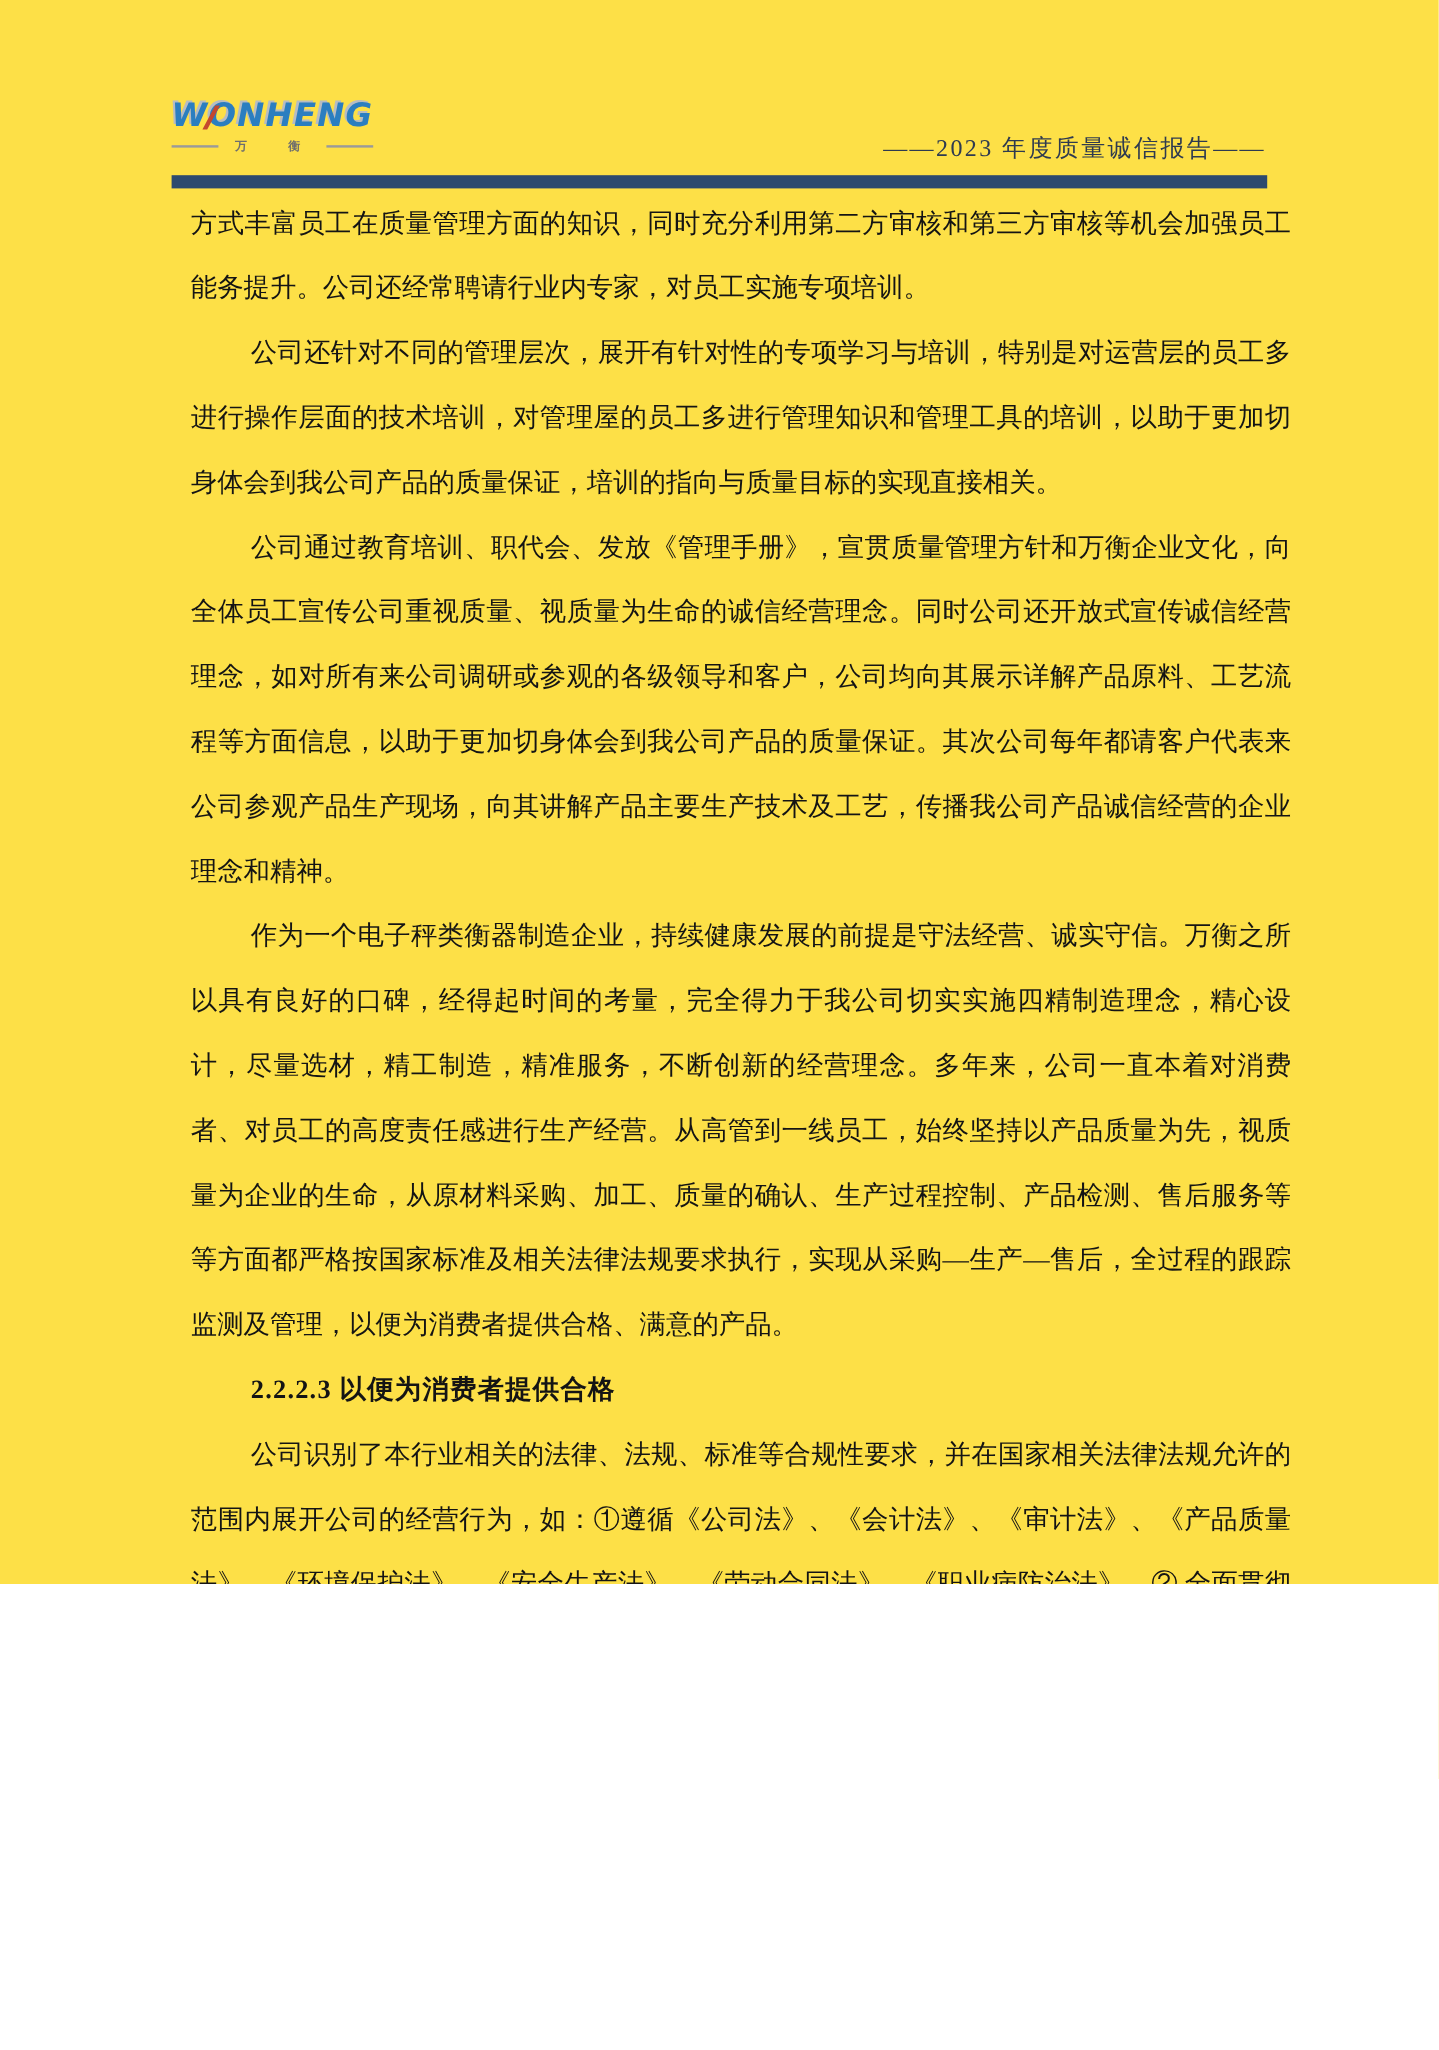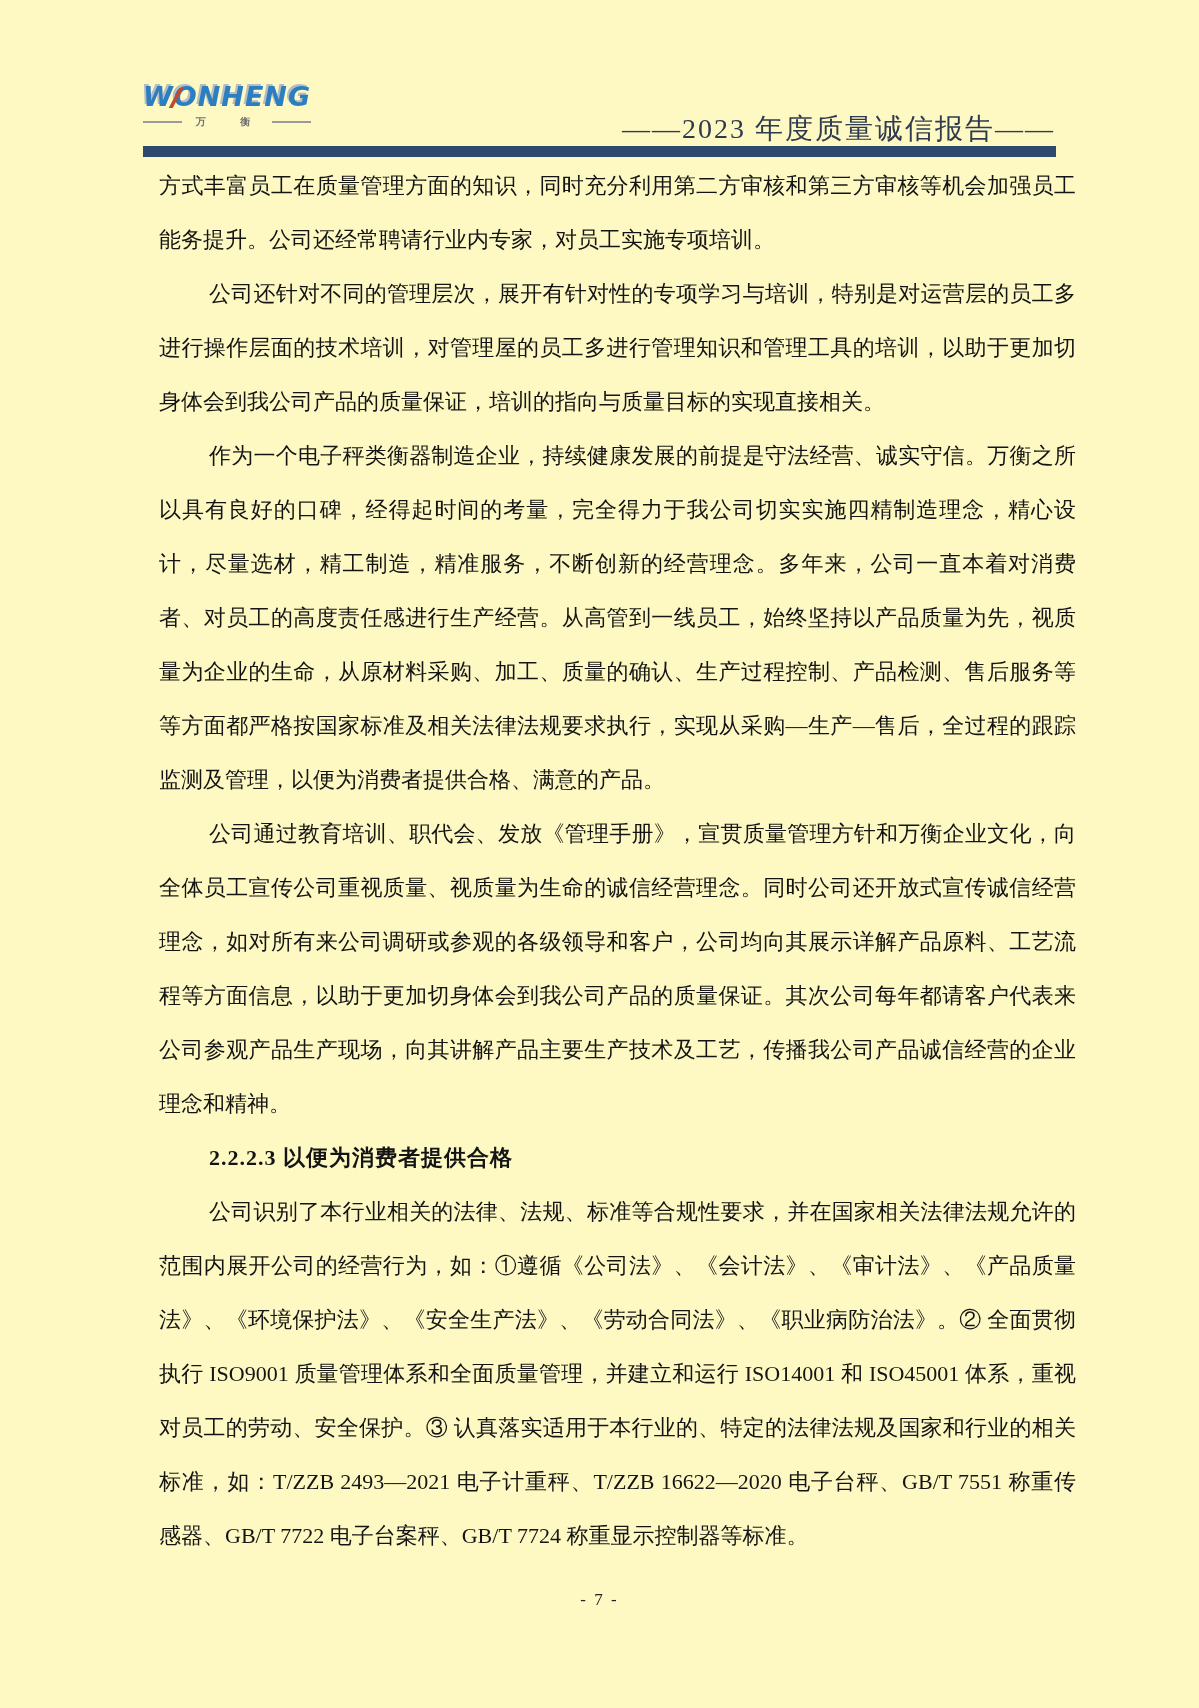--- a/index.html
+++ b/index.html
@@ -1,19 +1,19 @@
 <!DOCTYPE html>
 <html><head>
 <meta charset="utf-8">
 <style>
   html,body{margin:0;padding:0;background:#ffffff;}
   .page{
     position:relative;
-    width:1199px;height:1708px;
-    background:#fef9c3;
+    width:1199px;height:1320px;
+    background:#fde047;
     font-family:"Liberation Serif","DejaVu Serif",serif;
     color:#141414;
     overflow:hidden;
   }
 
   
   .logo{position:absolute;left:143px;top:82px;width:180px;}
   .logo-word{
     font-family:"DejaVu Sans","Liberation Sans",sans-serif;
     font-weight:bold;font-style:italic;
@@ -33,21 +33,21 @@
     width:168px;margin-top:3px;
     color:#6e6e6e;
     font-size:10px;font-weight:600;
     letter-spacing:2px;white-space:nowrap;
   }
   .logo-cn .cn-text{padding:0 6px;letter-spacing:16px;text-indent:8px;}
   .logo-cn .rule{flex:1;border-top:2px solid #9a9a9a;height:0;}
 
   .header-title{
     position:absolute;top:110px;right:144px;
-    font-size:28px;letter-spacing:2px;
+    font-size:20px;letter-spacing:2px;
     color:#2e3a50;
     white-space:nowrap;
   }
   .header-bar{
     position:absolute;left:143px;top:146px;
     width:913px;height:11px;
     background:#2d4a6e;
   }
 
   
@@ -85,21 +85,21 @@
       <span class="rule"></span>
     </div>
   </div>
 
   <div class="header-title">——2023 年度质量诚信报告——</div>
   <div class="header-bar"></div>
 
   <div class="content">
     <p class="plain">方式丰富员工在质量管理方面的知识，同时充分利用第二方审核和第三方审核等机会加强员工能务提升。公司还经常聘请行业内专家，对员工实施专项培训。</p>
     <p class="indent">公司还针对不同的管理层次，展开有针对性的专项学习与培训，特别是对运营层的员工多进行操作层面的技术培训，对管理屋的员工多进行管理知识和管理工具的培训，以助于更加切身体会到我公司产品的质量保证，培训的指向与质量目标的实现直接相关。</p>
+    <p class="indent">公司通过教育培训、职代会、发放《管理手册》，宣贯质量管理方针和万衡企业文化，向全体员工宣传公司重视质量、视质量为生命的诚信经营理念。同时公司还开放式宣传诚信经营理念，如对所有来公司调研或参观的各级领导和客户，公司均向其展示详解产品原料、工艺流程等方面信息，以助于更加切身体会到我公司产品的质量保证。其次公司每年都请客户代表来公司参观产品生产现场，向其讲解产品主要生产技术及工艺，传播我公司产品诚信经营的企业理念和精神。</p>
     <p class="indent">作为一个电子秤类衡器制造企业，持续健康发展的前提是守法经营、诚实守信。万衡之所以具有良好的口碑，经得起时间的考量，完全得力于我公司切实实施四精制造理念，精心设计，尽量选材，精工制造，精准服务，不断创新的经营理念。多年来，公司一直本着对消费者、对员工的高度责任感进行生产经营。从高管到一线员工，始终坚持以产品质量为先，视质量为企业的生命，从原材料采购、加工、质量的确认、生产过程控制、产品检测、售后服务等等方面都严格按国家标准及相关法律法规要求执行，实现从采购—生产—售后，全过程的跟踪监测及管理，以便为消费者提供合格、满意的产品。</p>
-    <p class="indent">公司通过教育培训、职代会、发放《管理手册》，宣贯质量管理方针和万衡企业文化，向全体员工宣传公司重视质量、视质量为生命的诚信经营理念。同时公司还开放式宣传诚信经营理念，如对所有来公司调研或参观的各级领导和客户，公司均向其展示详解产品原料、工艺流程等方面信息，以助于更加切身体会到我公司产品的质量保证。其次公司每年都请客户代表来公司参观产品生产现场，向其讲解产品主要生产技术及工艺，传播我公司产品诚信经营的企业理念和精神。</p>
     <p class="heading">2.2.2.3 以便为消费者提供合格</p>
     <p class="indent">公司识别了本行业相关的法律、法规、标准等合规性要求，并在国家相关法律法规允许的范围内展开公司的经营行为，如：①遵循《公司法》、《会计法》、《审计法》、《产品质量法》、《环境保护法》、《安全生产法》、《劳动合同法》、《职业病防治法》。② 全面贯彻执行 ISO9001 质量管理体系和全面质量管理，并建立和运行 ISO14001 和 ISO45001 体系，重视对员工的劳动、安全保护。③ 认真落实适用于本行业的、特定的法律法规及国家和行业的相关标准，如：T/ZZB 2493—2021 电子计重秤、T/ZZB 16622—2020 电子台秤、GB/T 7551 称重传感器、GB/T 7722  电子台案秤、GB/T 7724 称重显示控制器等标准。</p>
   </div>
 
   <div class="footer">- 7 -</div>
 
 </div>
 
 </body></html>

